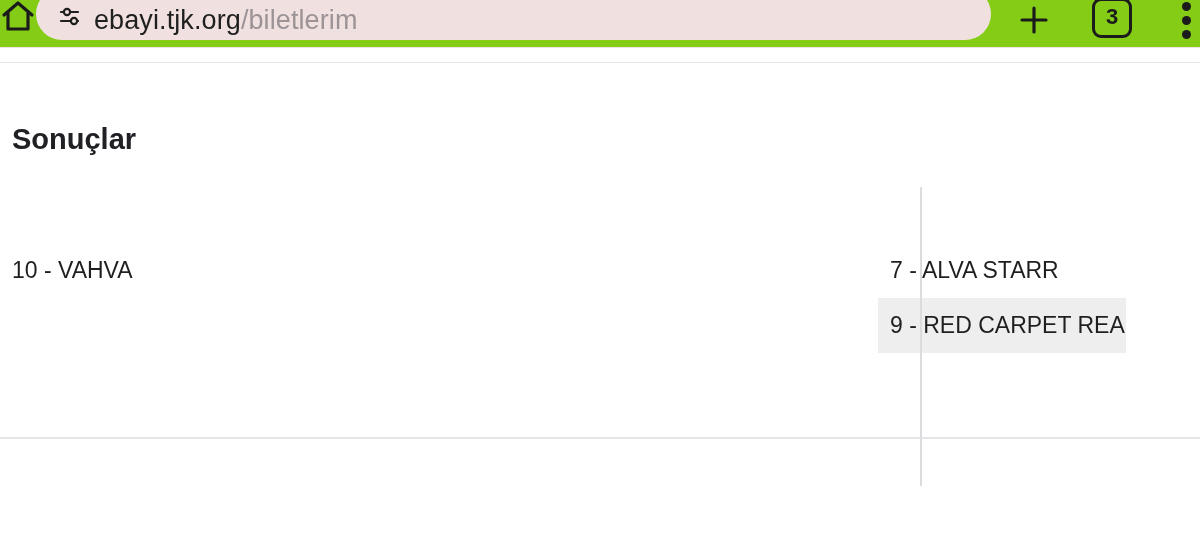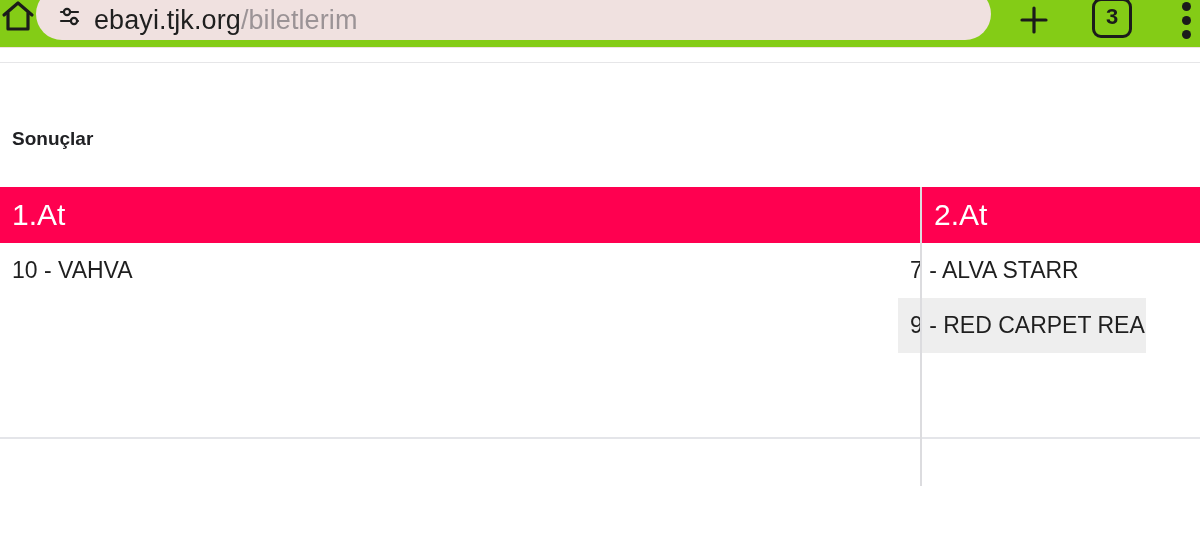--- a/index.html
+++ b/index.html
@@ -162,21 +162,21 @@
     position: absolute;
     left: 0;
     top: 14px;
     width: 1200px;
     height: 124px;
   }
   .col-header {
     position: absolute;
     top: 76px;
     transform: translateY(-50%);
-    font-size: 19px;
+    font-size: 29px;
     font-weight: bold;
     color: #202124;
     white-space: nowrap;
   }
   .col-header.results { left: 12px; }
   .col-header.status  { left: 1021px; }
 
   .horses-table {
     position: absolute;
     left: 0;
@@ -214,21 +214,21 @@
     background: #dcdcdf;
     z-index: 3;
   }
 
   .body-col {
     position: absolute;
     top: 56px;
     height: 196px;
   }
   .body-col.left  { left: 0px;   width: 920px; }
-  .body-col.right { left: 898px; width: 248px; }
+  .body-col.right { left: 878px; width: 248px; }
 
   .horse-row {
     position: relative;
     height: 55px;
     line-height: 55px;
     box-sizing: border-box;
     white-space: nowrap;
     overflow: hidden;
     font-size: 23px;
     color: #1f1f1f;
@@ -299,24 +299,20 @@
 <div class="page">
 
   <div class="page-divider-top"></div>
 
   <div class="col-headers">
     <div class="col-header results">Sonuçlar</div>
   </div>
 
   <div class="horses-table">
 
-    <div class="band-row">
-      <div class="band-cell left">1.At</div>
-      <div class="band-cell right">2.At</div>
-    </div>
 
     <div class="col-divider"></div>
 
     <div class="body-col left">
       <div class="horse-row">
         <span class="horse-label">10 - VAHVA</span>
       </div>
     </div>
 
     <div class="body-col right">

